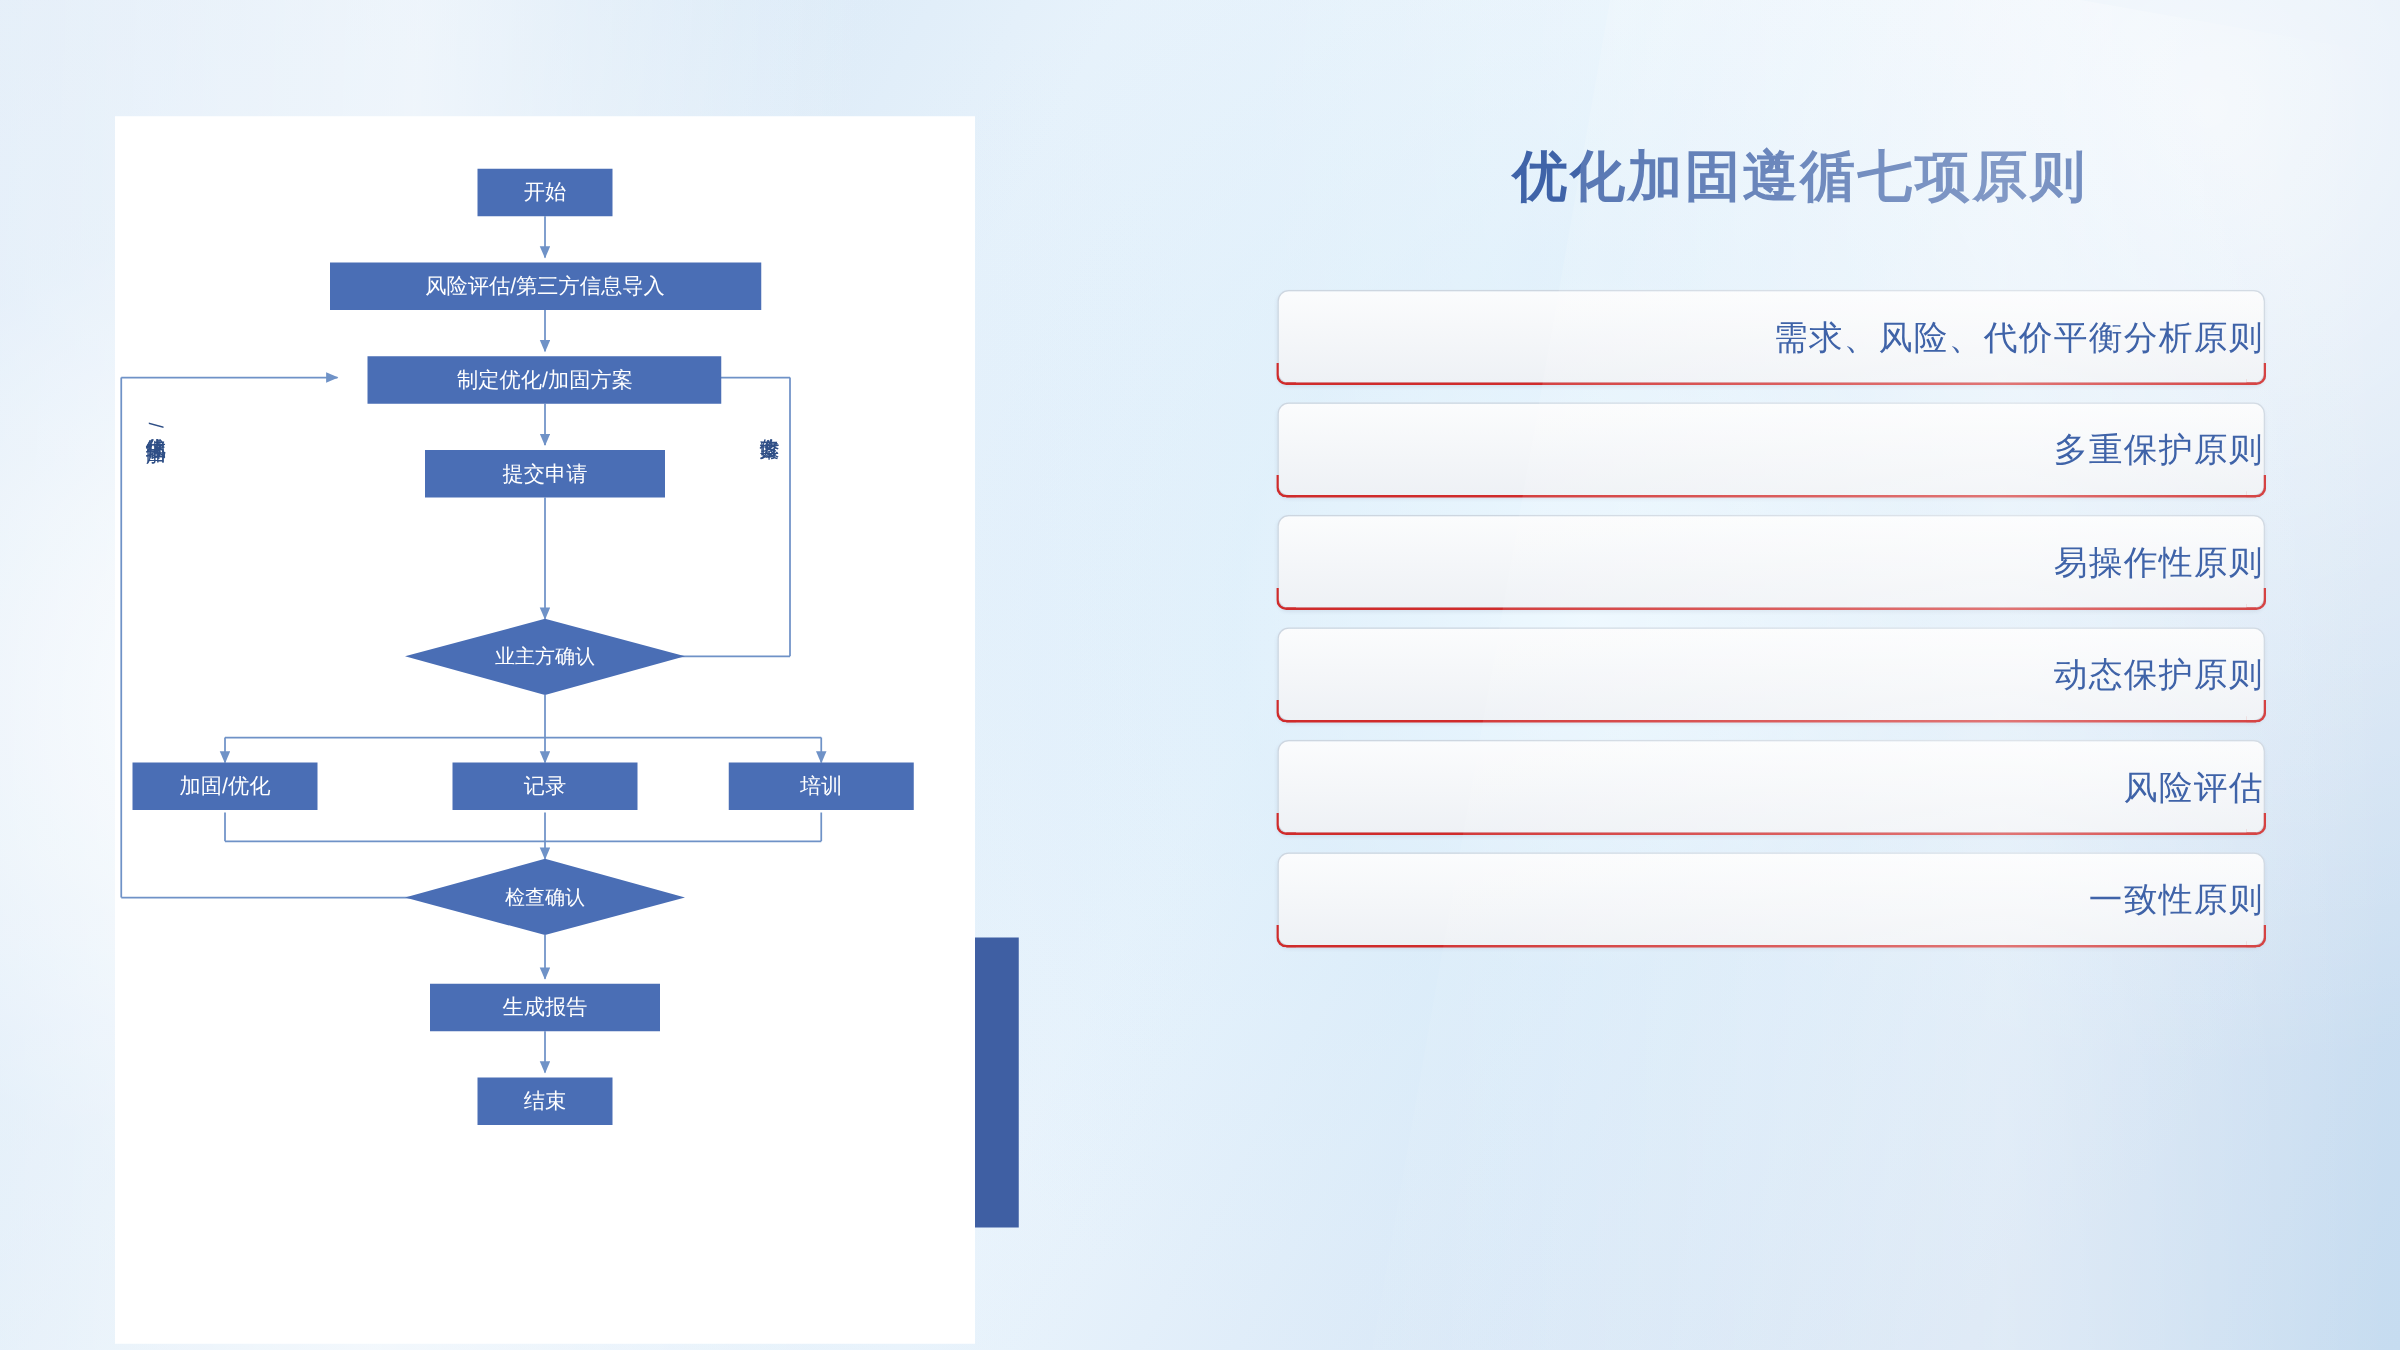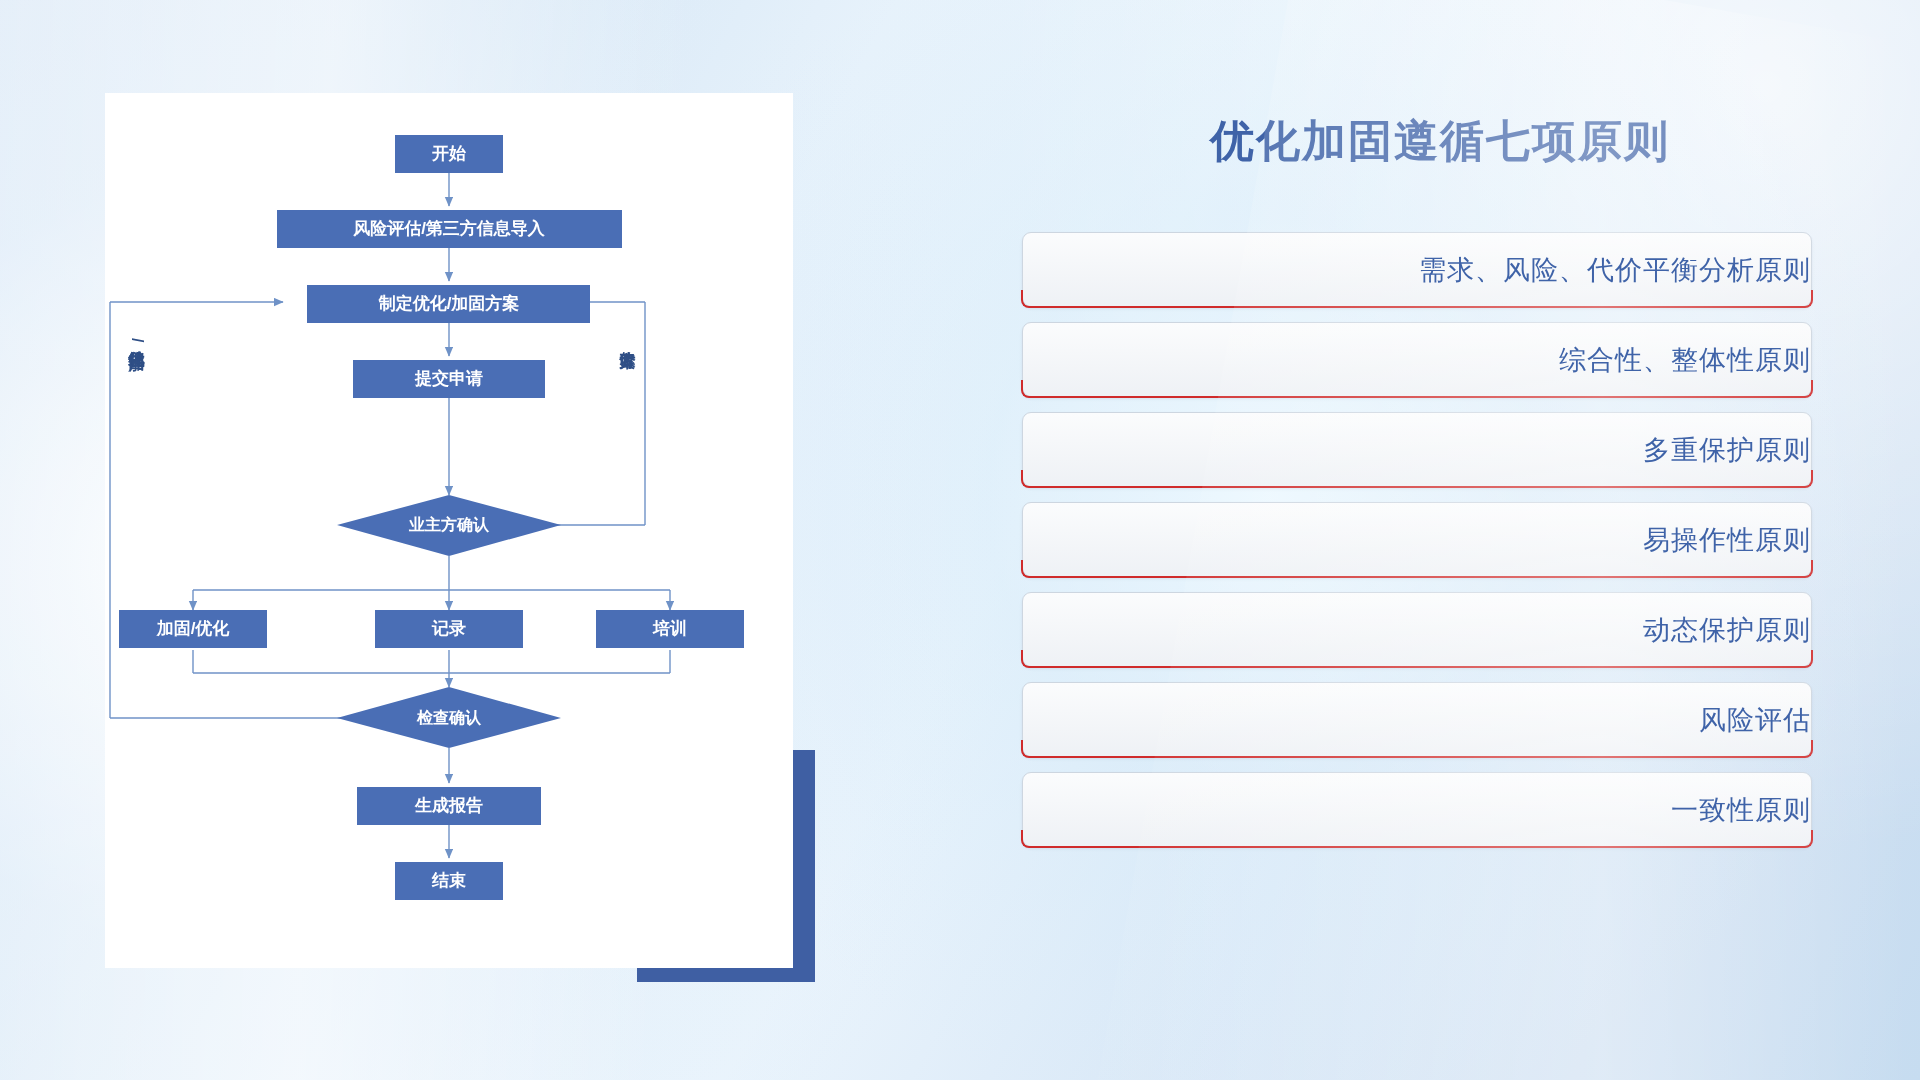--- a/index.html
+++ b/index.html
@@ -50,27 +50,26 @@
     position: absolute;
     left: 637px;
     top: 750px;
     width: 178px;
     height: 232px;
     background: #3f5fa3;
     z-index: 1;
   }
   .flow-card {
     position: absolute;
-    left: 105px;
+    left: 92px;
     top: 93px;
     width: 688px;
-    height: 875px;
+    height: 982px;
     background: #ffffff;
     z-index: 2;
-    font-weight: bold;
   }
   .flow-card svg {
     display: block;
     width: 688px;
     height: 875px;
   }
   .fnode-text {
     font-family: "Liberation Sans", "DejaVu Sans", sans-serif;
     font-size: 17px;
     fill: #ffffff;
@@ -261,26 +260,20 @@
     <div class="principle">
       <span class="underline"></span>
       <span class="accent-left"></span>
       <span class="accent-right"></span>
       <span class="principle-label">需求、风险、代价平衡分析原则</span>
     </div>
     <div class="principle">
       <span class="underline"></span>
       <span class="accent-left"></span>
       <span class="accent-right"></span>
-      <span class="principle-label">综合性、整体性原则</span>
-    </div>
-    <div class="principle">
-      <span class="underline"></span>
-      <span class="accent-left"></span>
-      <span class="accent-right"></span>
       <span class="principle-label">多重保护原则</span>
     </div>
     <div class="principle">
       <span class="underline"></span>
       <span class="accent-left"></span>
       <span class="accent-right"></span>
       <span class="principle-label">易操作性原则</span>
     </div>
     <div class="principle">
       <span class="underline"></span>

